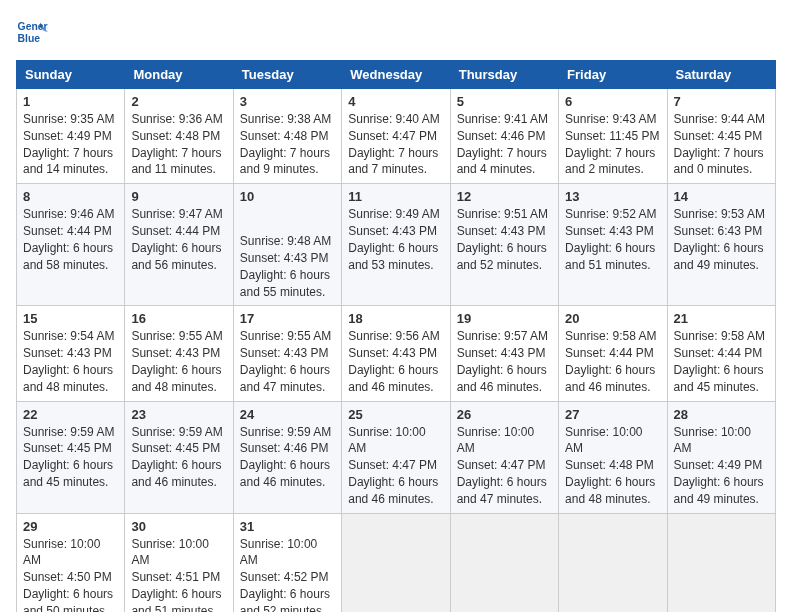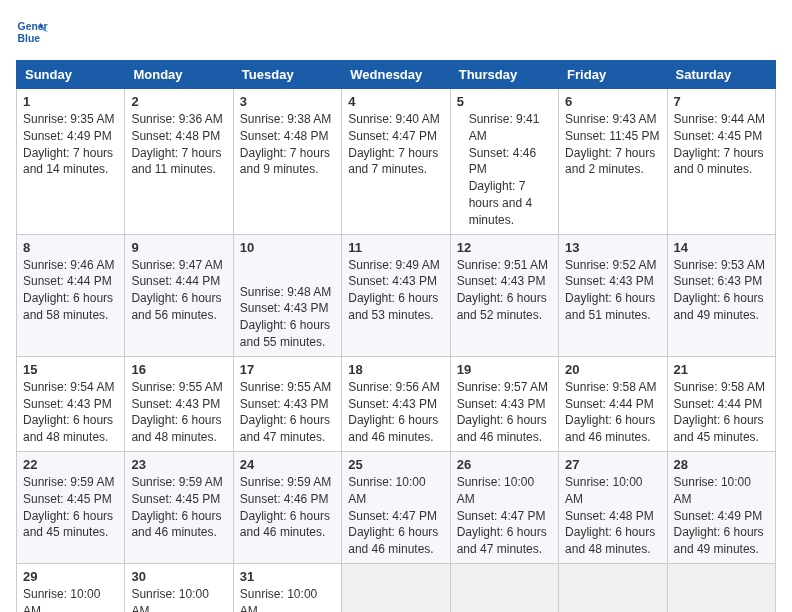--- a/index.html
+++ b/index.html
@@ -131,21 +131,21 @@
 Daylight: 7 hours and 9 minutes.</div>
         </td>
         <td>
           <div class="day-number">4</div>
           <div class="day-info" style="white-space: pre-line;">Sunrise: 9:40 AM
 Sunset: 4:47 PM
 Daylight: 7 hours and 7 minutes.</div>
         </td>
         <td>
           <div class="day-number">5</div>
-          <div class="day-info" style="white-space: pre-line; margin-left: 12px;">Sunrise: 9:41 AM
+          <div class="day-info" style="white-space: pre-line;">Sunrise: 9:41 AM
 Sunset: 4:46 PM
 Daylight: 7 hours and 4 minutes.</div>
         </td>
         <td>
           <div class="day-number">6</div>
           <div class="day-info" style="white-space: pre-line;">Sunrise: 9:43 AM
 Sunset: 11:45 PM
 Daylight: 7 hours and 2 minutes.</div>
         </td>
         <td>

